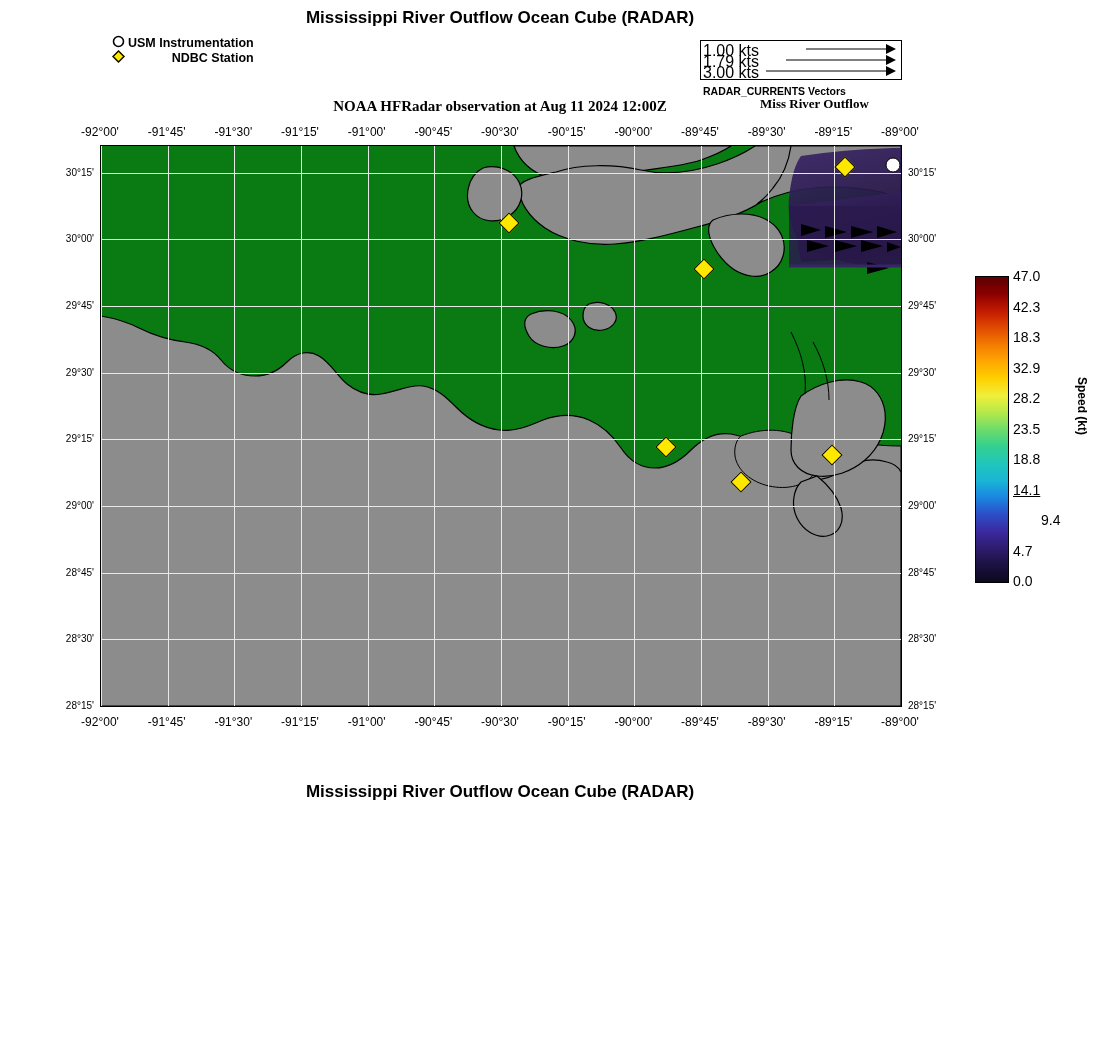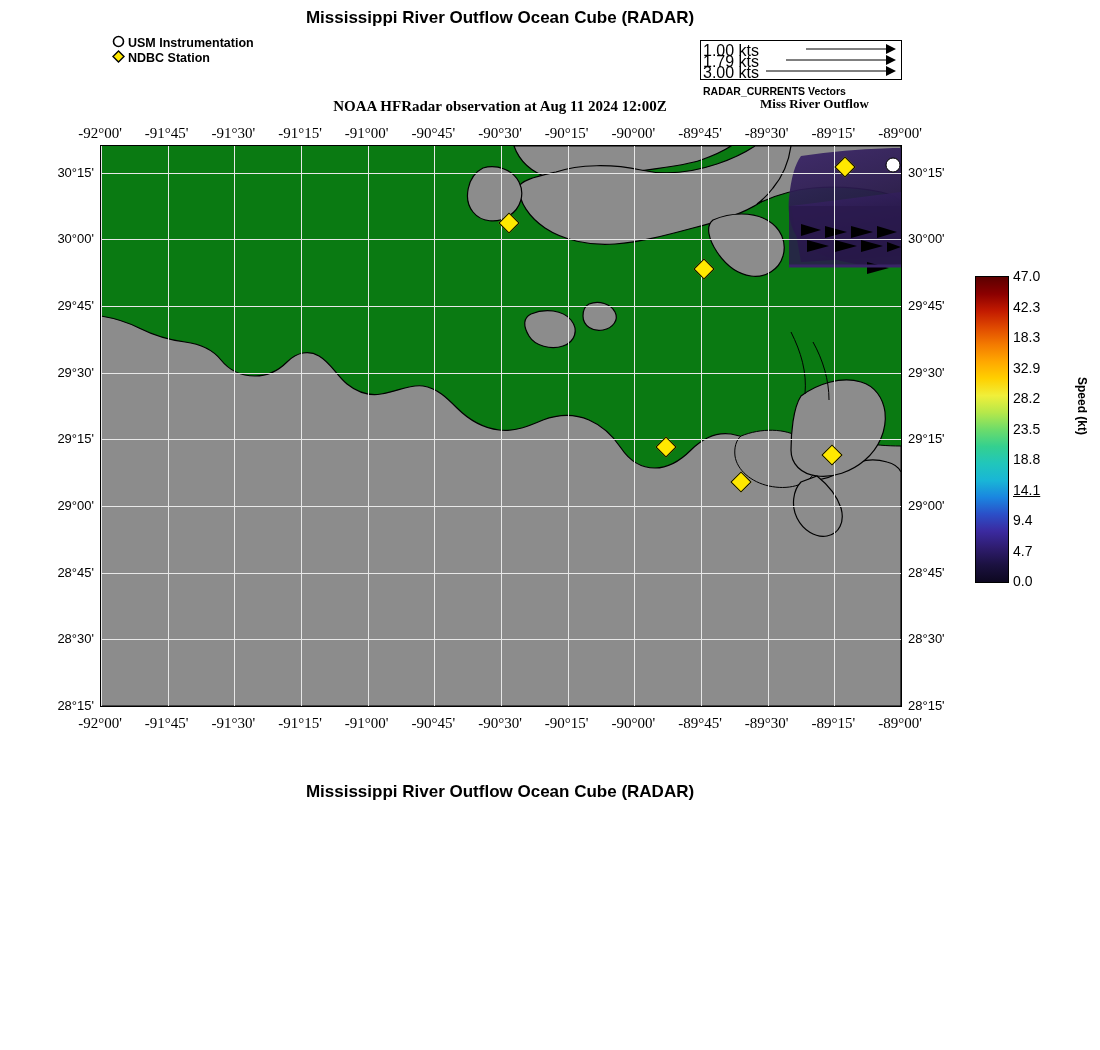--- a/index.html
+++ b/index.html
@@ -44,21 +44,21 @@
     font-size: 13px;
   }
 
   
   #legend {
     left: 108px; top: 36px;
     font-size: 12.5px;
     font-weight: bold;
     line-height: 15px;
   }
-  #legend .row { display: flex; align-items: center; height: 15px; }
+  #legend .row { display: flex; align-items: center; height: 15px; justify-content: space-between; }
   #legend .sym { width: 20px; text-align: center; display:inline-block; }
 
   
   #vector-key {
     left: 700px; top: 40px;
     width: 200px; height: 38px;
     border: 1px solid #000;
     background: #ffffff;
   }
   #vector-key .vk-label { position: absolute; left: 2px; }
@@ -74,25 +74,25 @@
     border: 1px solid #000;
     background: #8c8c8c;
     overflow: hidden;
   }
   #map-inner { position: absolute; inset: 0; }
 
   .gridline-v { position: absolute; top: 0; bottom: 0; width: 1px; background: #e8e8e8; }
   .gridline-h { position: absolute; left: 0; right: 0; height: 1px; background: #e8e8e8; }
 
   .tick-x-top, .tick-x-bot {
-    position: absolute; font-size: 15px; font-family: Liberation Serif, serif;
+    position: absolute; font-size: 12px; font-family: Liberation Sans, sans-serif;
     transform: translateX(-50%); white-space: nowrap;
   }
   .tick-y-left, .tick-y-right {
-    position: absolute; font-size: 13px; font-family: "Liberation Sans", sans-serif;
+    position: absolute; font-size: 10px; font-family: "Liberation Sans", sans-serif;
     transform: translateY(-50%); white-space: nowrap;
   }
   .tick-y-left { text-align: right; }
 
   .station {
     position: absolute;
     width: 13px; height: 13px;
     background: #ffe800;
     border: 1.5px solid #000;
     transform: translate(-50%,-50%) rotate(45deg);
@@ -438,18 +438,18 @@
   <div id="colorbar" style="background: linear-gradient(rgb(92, 0, 0), rgb(139, 0, 0), rgb(194, 26, 0), rgb(224, 74, 0), rgb(244, 123, 0), rgb(255, 168, 0), rgb(255, 208, 0), rgb(240, 239, 58), rgb(182, 232, 74), rgb(109, 220, 106), rgb(52, 208, 143), rgb(33, 198, 187), rgb(25, 182, 214), rgb(26, 134, 224), rgb(43, 79, 200), rgb(59, 42, 160), rgb(46, 28, 110), rgb(27, 17, 64), rgb(13, 8, 32));"></div>
   <div id="cb-ticks">
       <div class="cb-tick" style="top: 8px;">47.0</div>
       <div class="cb-tick" style="top: 38.5px;">42.3</div>
       <div class="cb-tick" style="top: 69px;">18.3</div>
       <div class="cb-tick" style="top: 99.5px;">32.9</div>
       <div class="cb-tick" style="top: 130px;">28.2</div>
       <div class="cb-tick" style="top: 160.5px;">23.5</div>
       <div class="cb-tick" style="top: 191px;">18.8</div>
       <div class="cb-tick" style="top: 221.5px; text-decoration: underline;">14.1</div>
-      <div class="cb-tick" style="top: 252px;">9.4</div>
+      <div class="cb-tick" style="top: 252px; margin-left: 28px;">9.4</div>
       <div class="cb-tick" style="top: 282.5px;">4.7</div>
       <div class="cb-tick" style="top: 313px;">0.0</div>
     </div>
   <div id="cb-axis-label">Speed (kt)</div>
 </div>
 
 </body></html>

